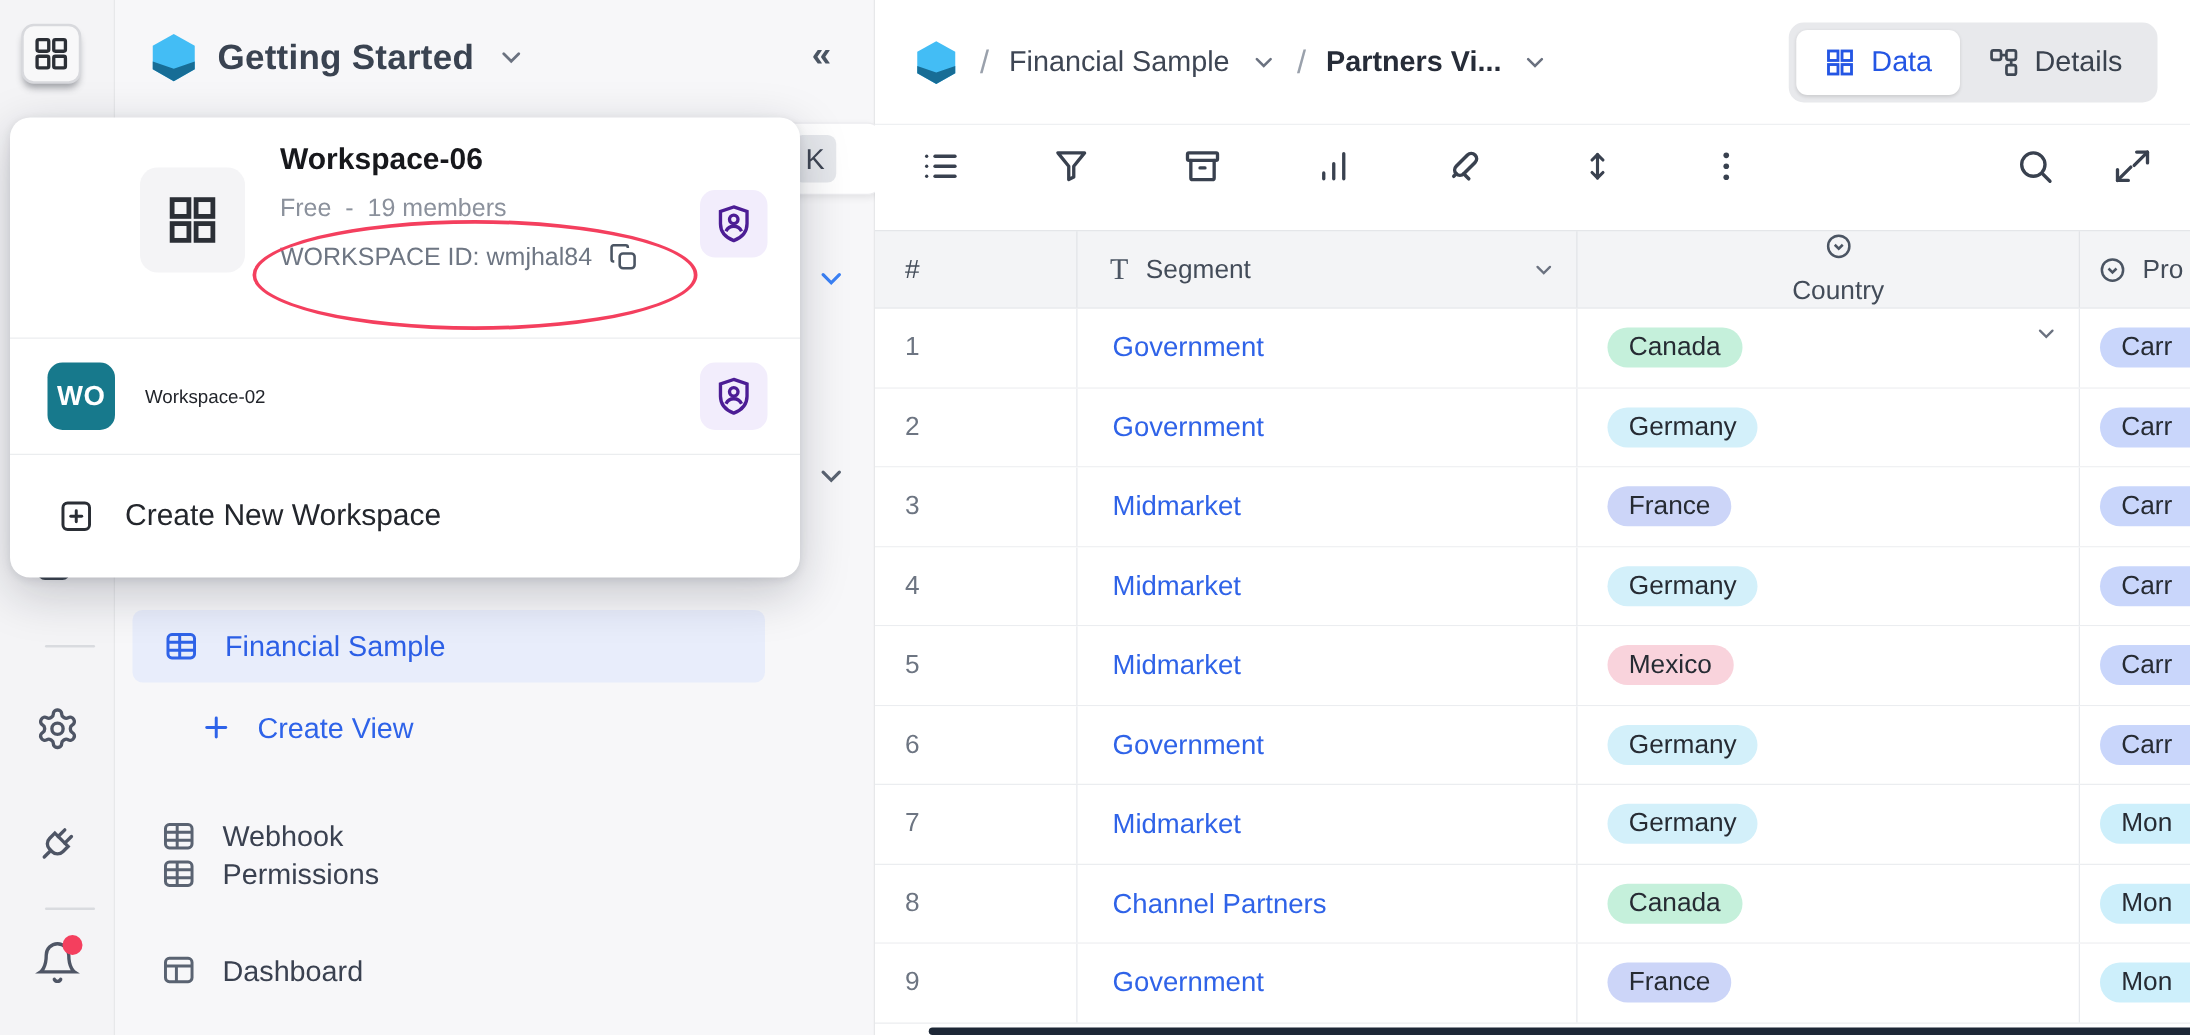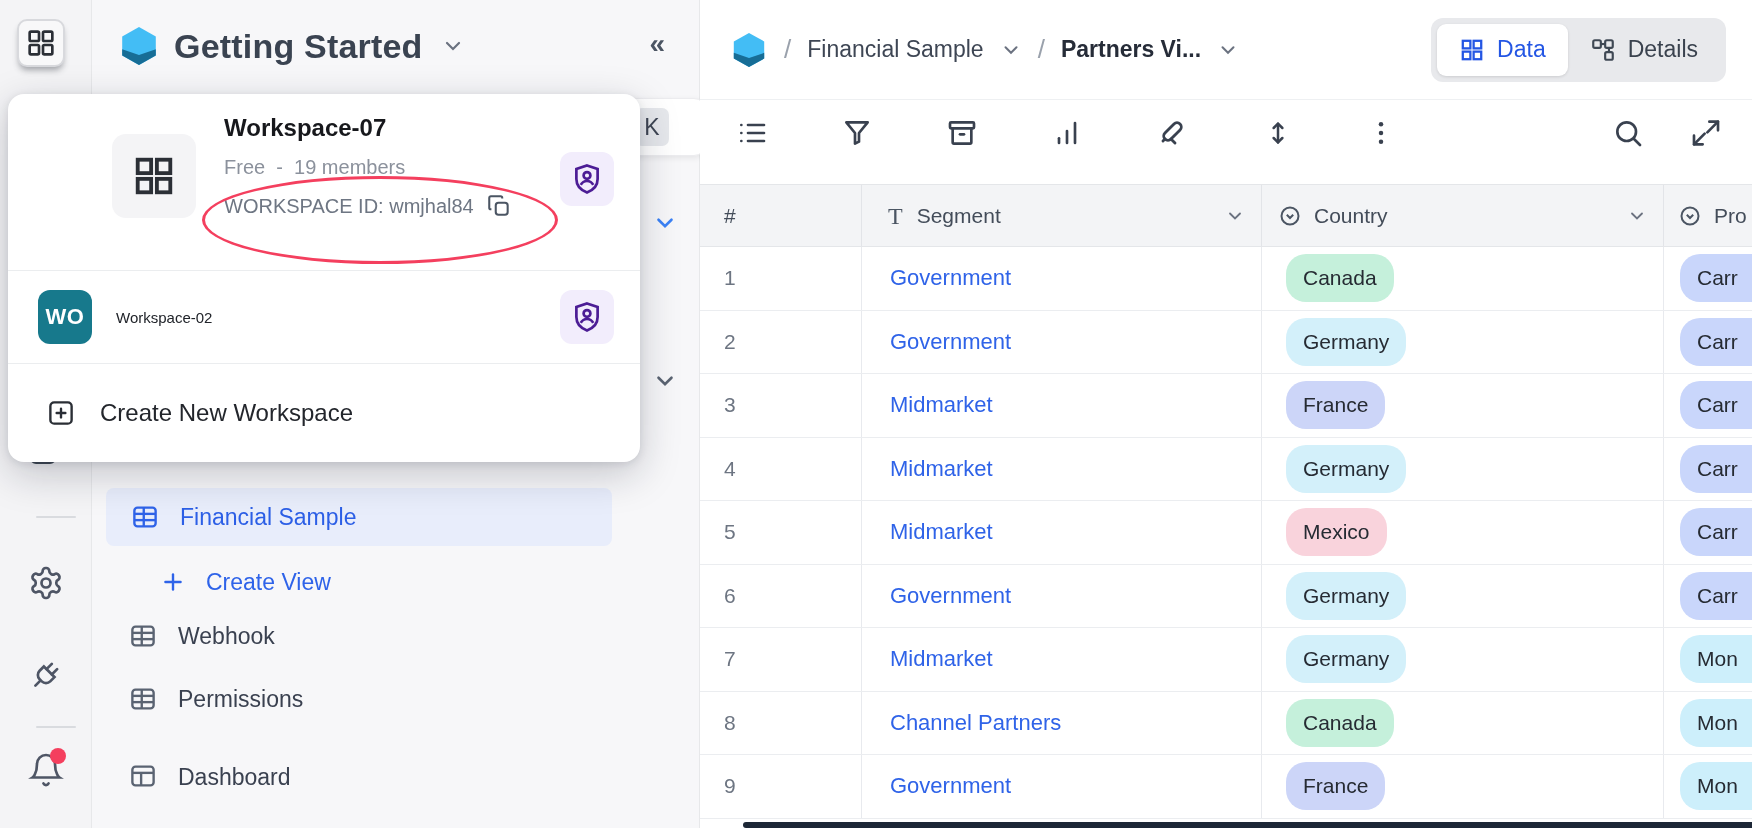--- a/index.html
+++ b/index.html
@@ -13,21 +13,21 @@
   .rail-divider { position:absolute; left:36px; width:40px; height:2px; background:#d9dbdf; border-radius:1px; }
   .rail-icon { position:absolute; left:26px; width:40px; height:40px; display:flex; align-items:center; justify-content:center; color:#4e5565; }
   .bell-wrap { position:relative; }
   .bell-dot { position:absolute; right:-2px; top:-4px; width:16px; height:16px; border-radius:50%; background:#f43f5e; }
   .hidden-rail-frag { position:absolute; left:30px; top:455px; width:26px; height:11px; overflow:hidden; }
   .hidden-rail-frag i { display:block; width:26px; height:22px; border:3px solid #3f4854; border-radius:6px; margin-top:-13px; }
 
   
   .sidebar { position:absolute; left:92px; top:0; width:608px; height:828px; background:#f7f7f9; border-right:1px solid #e7e8ea; }
   .ws-header { position:absolute; left:26px; top:24px; height:44px; display:flex; align-items:center; gap:14px; }
-  .ws-title { font-size:34px; font-weight:700; color:#3a4351; letter-spacing:.2px; }
+  .ws-title { font-size:28px; font-weight:700; color:#3a4351; letter-spacing:.2px; }
   .ws-chevron { color:#6b7280; margin-left:4px; }
   .collapse-btn { position:absolute; right:34px; top:28px; font-size:28px; color:#4b5563; font-weight:700; }
   .kbd-btn { position:absolute; left:528px; top:98px; width:86px; height:58px; background:#fff; border:1px solid #ececef; border-radius:12px; box-shadow:0 2px 6px rgba(0,0,0,.08); display:flex; align-items:center; padding-left:14px; }
   .kbd-key { width:34px; height:38px; background:#e6e8ec; border-radius:7px; display:flex; align-items:center; justify-content:center; font-size:23px; color:#3f4654; }
   .side-chevron { position:absolute; left:560px; width:24px; height:24px; }
   .hidden-item-frag { position:absolute; left:122px; top:450px; height:14px; width:60px; overflow:hidden; }
   .hidden-item-frag span { display:block; font-size:24px; color:#353c49; transform:translateY(-16px); letter-spacing:2px; }
 
   .side-item { position:absolute; display:flex; align-items:center; gap:20px; color:#3a4150; font-size:23px; }
   .side-item .t-icon { color:#5a6372; }
@@ -68,33 +68,33 @@
   .toolbar { position:relative; height:66px; display:flex; align-items:center; padding:0 30px 0 36px; gap:73px; color:#39414f; }
   .toolbar-right { margin-left:auto; display:flex; align-items:center; gap:46px; }
   .tool-icon { display:flex; align-items:center; justify-content:center; }
 
   
   .grid { position:absolute; left:0; top:184px; width:1052px; bottom:6px; overflow:hidden; }
   .grid-header { display:flex; height:63px; background:#f3f4f6; border-top:1px solid #e4e6e9; border-bottom:1px solid #e4e6e9; }
   .gh-cell { display:flex; align-items:center; font-size:21px; color:#434c59; border-right:1px solid #e2e4e8; }
   .gh-num { width:162px; padding-left:24px; }
   .gh-seg { width:400px; padding-left:26px; gap:14px; }
-  .gh-country { width:402px; padding-left:16px; gap:12px; }
+  .gh-country { width:402px; padding-left:16px; gap:12px;flex-direction:column; }
   .gh-pro { flex:1; padding-left:14px; gap:12px; border-right:none; }
   .gh-chev { margin-left:auto; margin-right:16px; color:#6b7280; }
   .t-glyph { font-family:"Liberation Serif", serif; font-size:24px; color:#4b5563; line-height:1; }
 
   .grid-row { display:flex; height:63.5px; border-bottom:1px solid #ebedf0; background:#fff; }
   .gr-cell { display:flex; align-items:center; border-right:1px solid #e8eaee; overflow:hidden; }
   .gr-num { width:162px; padding-left:24px; font-size:21px; color:#6d7582; }
   .gr-seg { width:400px; padding-left:28px; }
   .gr-country { width:402px; padding-left:24px; }
   .gr-pro { flex:1; padding-left:16px; border-right:none; }
   .seg-link { font-size:22px; color:#2f63e8; font-weight:500; }
-  .pill { height:48px; border-radius:20px; display:flex; align-items:center; padding:0 17px; font-size:21px; color:#262b33; white-space:nowrap; }
+  .pill { height:32px; border-radius:20px; display:flex; align-items:center; padding:0 17px; font-size:21px; color:#262b33; white-space:nowrap; }
   .pill-clip { flex:none; min-width:120px; }
   .hscrollbar { position:absolute; left:43px; right:0; bottom:0; height:6px; background:#1d2736; border-radius:3px 0 0 3px; }
 </style>
 </head>
 <body>
 
 <div class="page">
 
   <div class="rail">
     <div class="rail-btn">
@@ -188,21 +188,21 @@
     </div>
     <div class="side-item create-view" style="top:560px; left:68px; height:44px;">
       <span>
         <svg width="26" height="26" viewBox="0 0 24 24" fill="none" stroke="#2e63e9" stroke-width="2.2" stroke-linecap="round">
             <path d="M12 5v14"></path>
             <path d="M5 12h14"></path>
           </svg>
       </span>
       <span>Create View</span>
     </div>
-    <div class="side-item" style="top:614px; left:36px; height:44px;justify-content:flex-end;">
+    <div class="side-item" style="top:647px; left:36px; height:44px;justify-content:flex-end;">
       <span class="t-icon">
         <svg width="30" height="30" viewBox="0 0 24 24" fill="none" stroke="#5a6372" stroke-width="1.9">
             <rect x="3.5" y="4.5" width="17" height="15" rx="2.5"></rect>
             <path d="M3.5 9.5h17"></path>
             <path d="M3.5 14.5h17"></path>
             <path d="M11 4.5v15"></path>
           </svg>
       </span>
       <span>Webhook</span>
     </div>
@@ -235,21 +235,21 @@
         <span>
           <svg width="46" height="46" viewBox="0 0 24 24" fill="none" stroke="#2b2f36" stroke-width="2">
               <rect x="3.5" y="3.5" width="7" height="7"></rect>
               <rect x="13.5" y="3.5" width="7" height="7"></rect>
               <rect x="3.5" y="13.5" width="7" height="7"></rect>
               <rect x="13.5" y="13.5" width="7" height="7"></rect>
             </svg>
         </span>
       </div>
       <div class="pop-info">
-        <div class="pop-ws-name">Workspace-07</div>
+        <div class="pop-ws-name">Workspace-06</div>
         <div class="pop-ws-meta">
           <span>Free</span>&nbsp;&nbsp;<span>-</span>&nbsp;&nbsp;<span>19 members</span>
         </div>
         <div class="pop-ws-id">
           <span>WORKSPACE ID: wmjhal84</span>
           <span>
             <svg width="26" height="26" viewBox="0 0 24 24" fill="none" stroke="#4b5563" stroke-width="1.9">
                 <rect x="9" y="9" width="11" height="11" rx="2.5"></rect>
                 <path d="M5 15H4.5A1.5 1.5 0 0 1 3 13.5v-9A1.5 1.5 0 0 1 4.5 3h9A1.5 1.5 0 0 1 15 4.5V5"></path>
               </svg>

